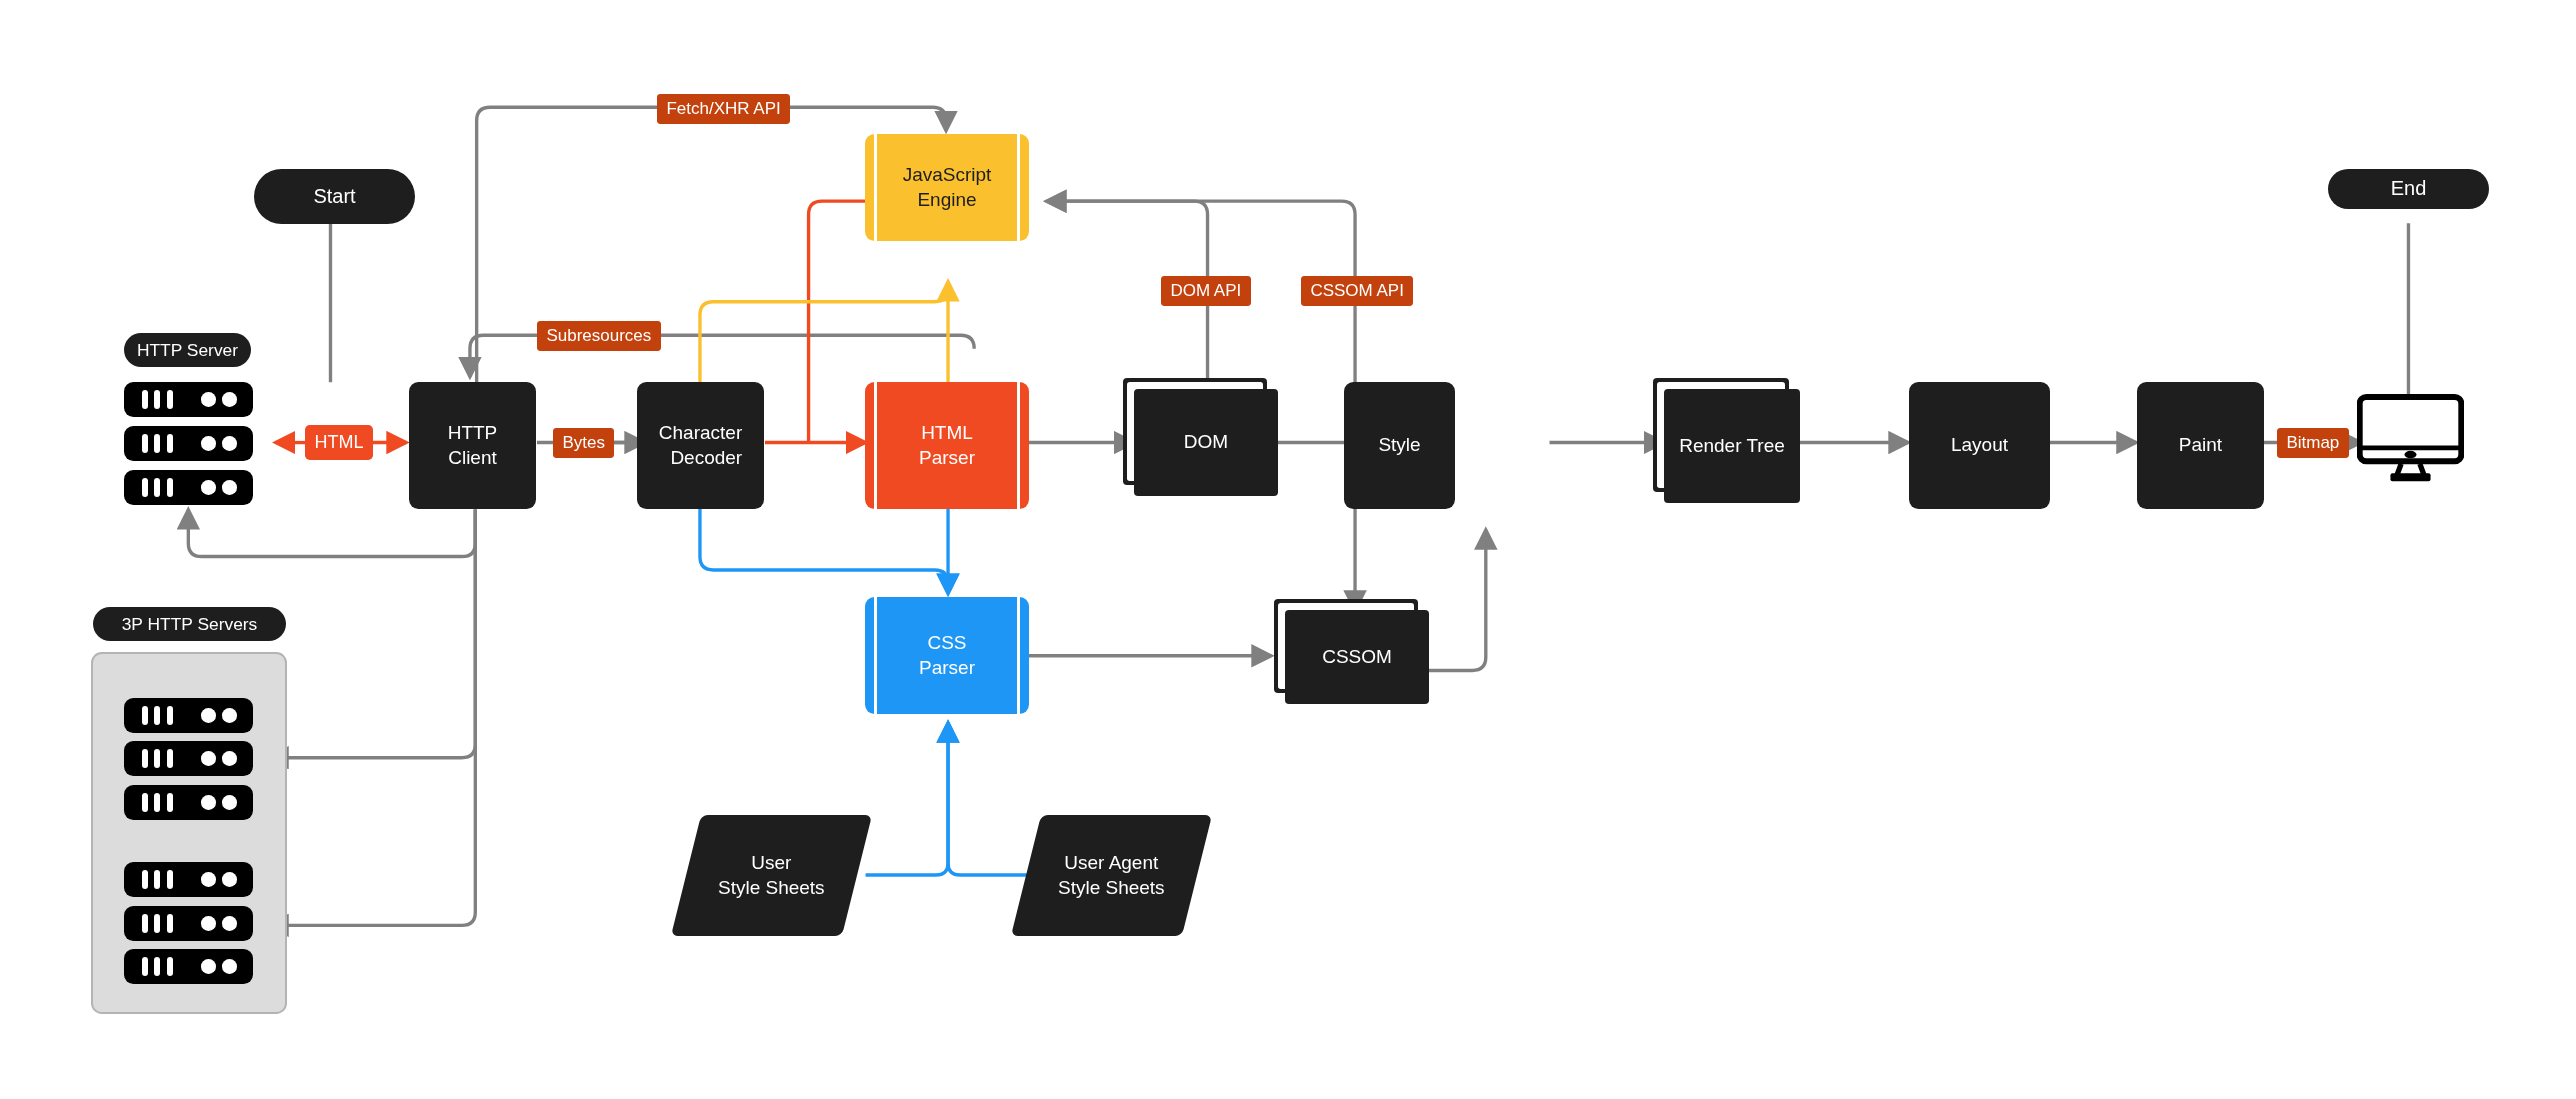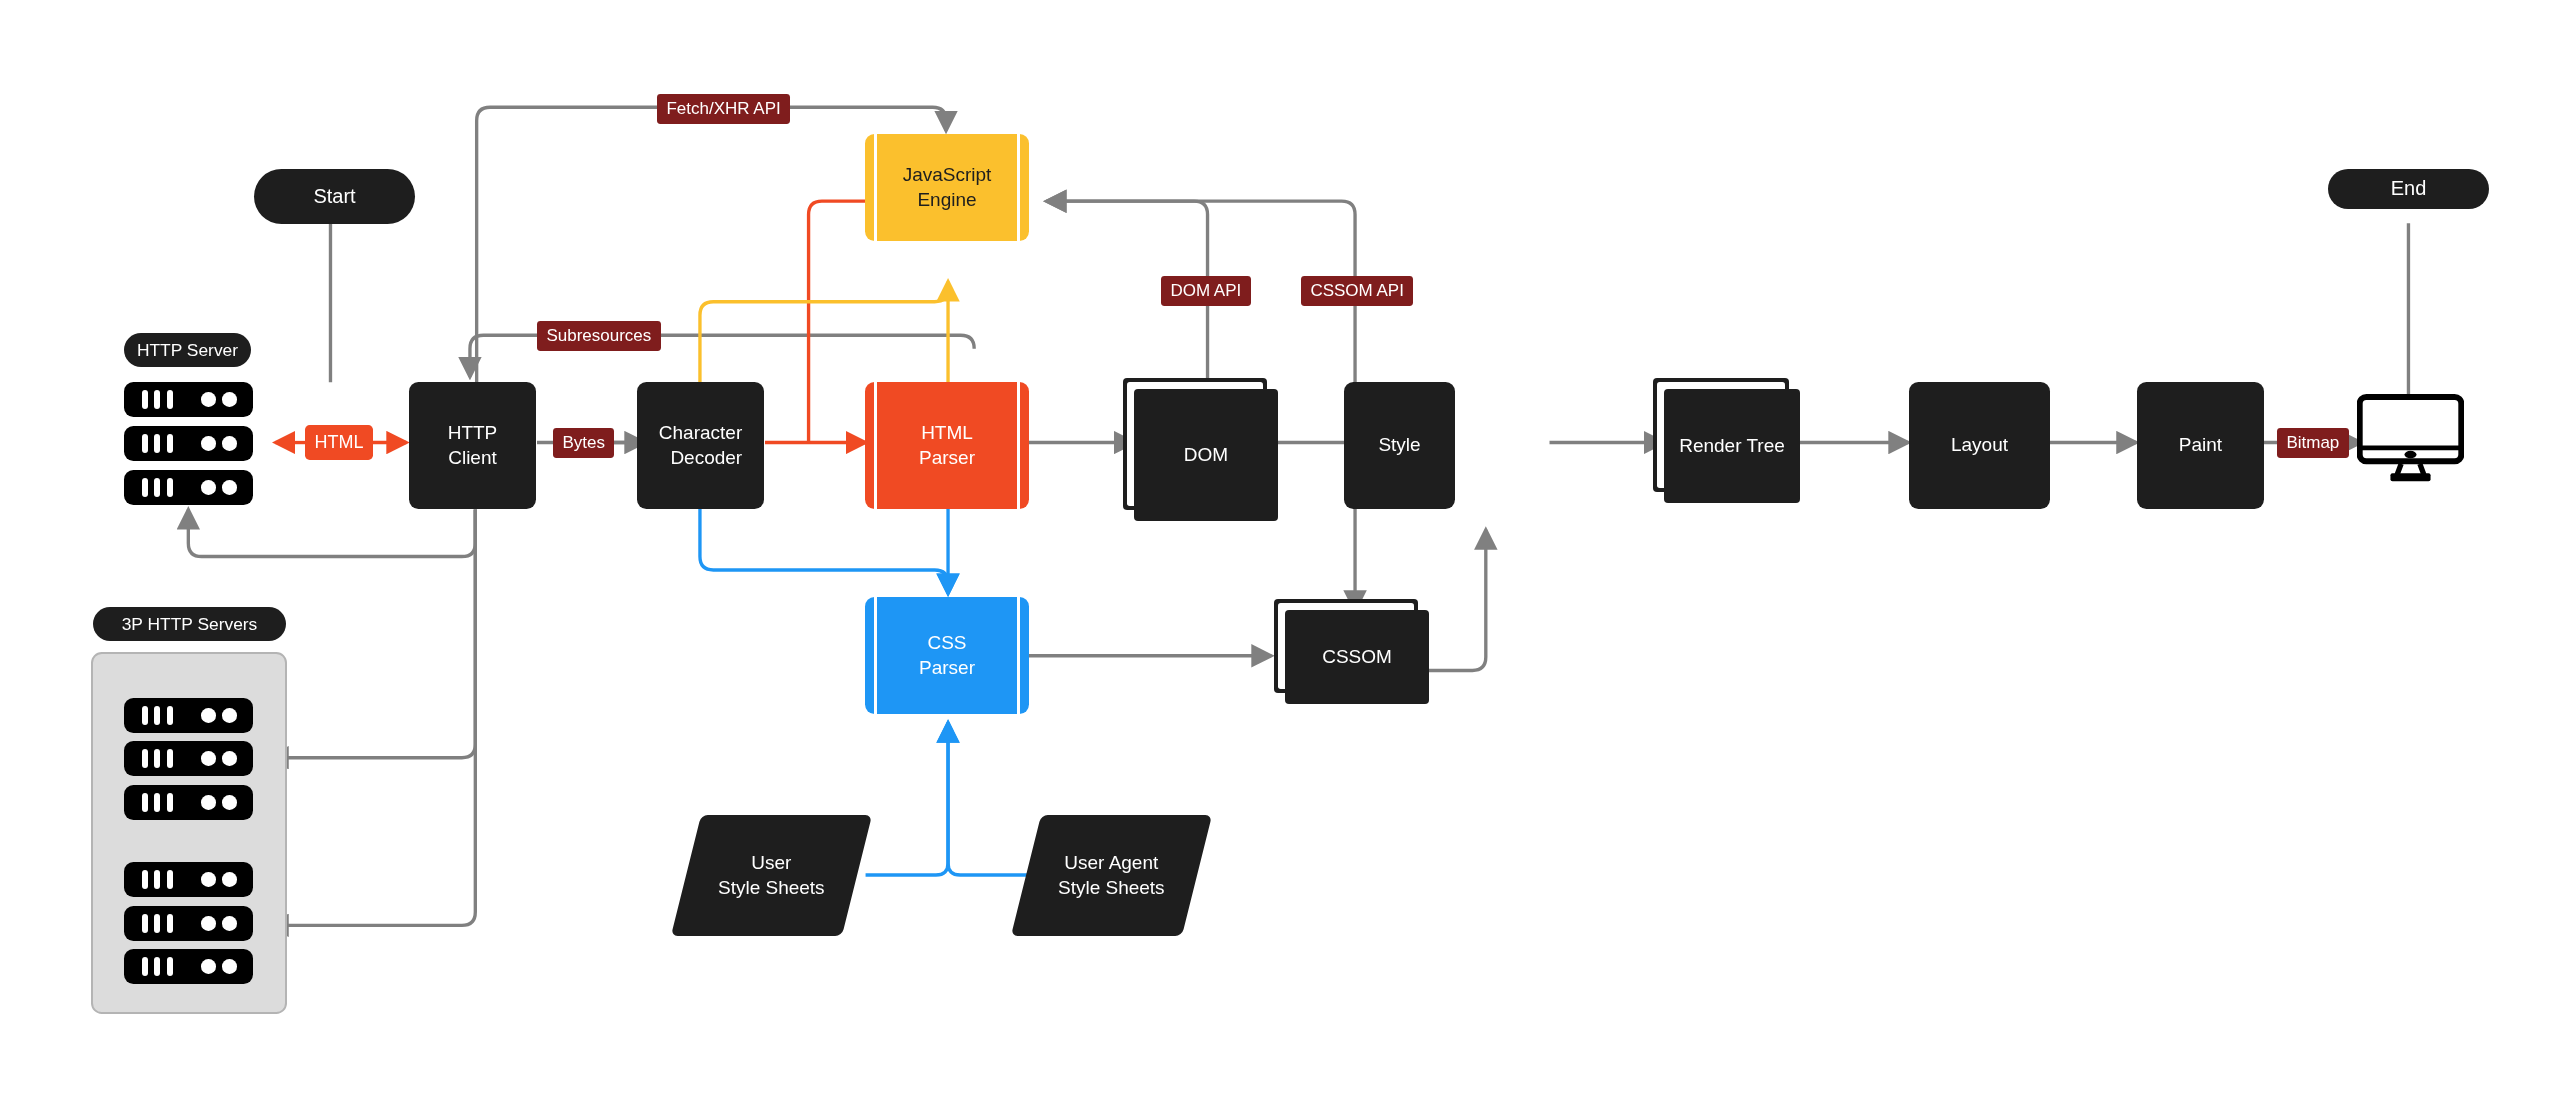--- a/index.html
+++ b/index.html
@@ -80,21 +80,21 @@
   }
   .stackwrap {
     position: absolute;
   }
   .tag {
     position: absolute;
     box-sizing: border-box;
     display: flex;
     align-items: center;
     justify-content: center;
-    background: #7f1d1d;
+    background: #c2410c;
     color: #ffffff;
     border-radius: 3.4px;
     white-space: nowrap;
     font-size: 17px;
     padding: 0 9.4px;
     height: 29.5px;
   }
   .tag-html {
     background: #F04A23;
     font-size: 18px;
@@ -364,21 +364,21 @@
   </div>
 
   <div class="node n-css n-rect pagebars label-node" style="left:865px; top:597px; width:164px; height:117px;">
     <span>
       <span>CSS</span><br>
       <span>Parser</span>
     </span>
   </div>
 
   <div class="stackwrap" style="left:1134px; top:389px; width:144px; height:107px; z-index:2;">
-    <div class="node n-dark stacked label-node" style="position:relative; left:0; top:0; width:144px; height:132px;">
+    <div class="node n-dark stacked label-node" style="position:relative; left:0; top:0; width:144px; height:107px;">
       <span>DOM</span>
     </div>
   </div>
 
   <div class="stackwrap" style="left:1285px; top:610px; width:144px; height:94px; z-index:2;">
     <div class="node n-dark stacked label-node" style="position:relative; left:0; top:0; width:144px; height:94px;">
       <span>CSSOM</span>
     </div>
   </div>
 

